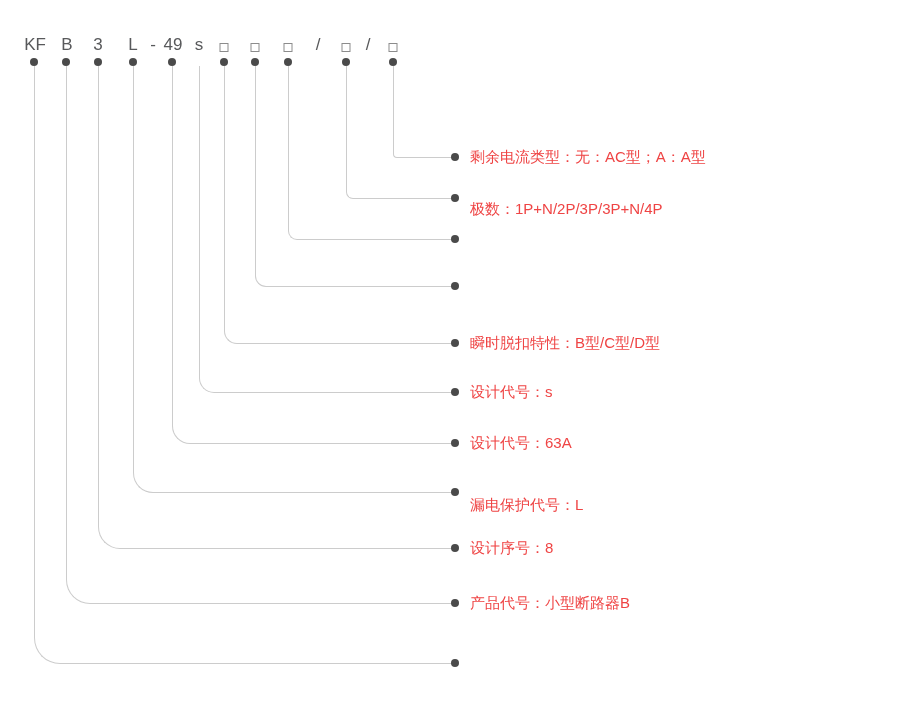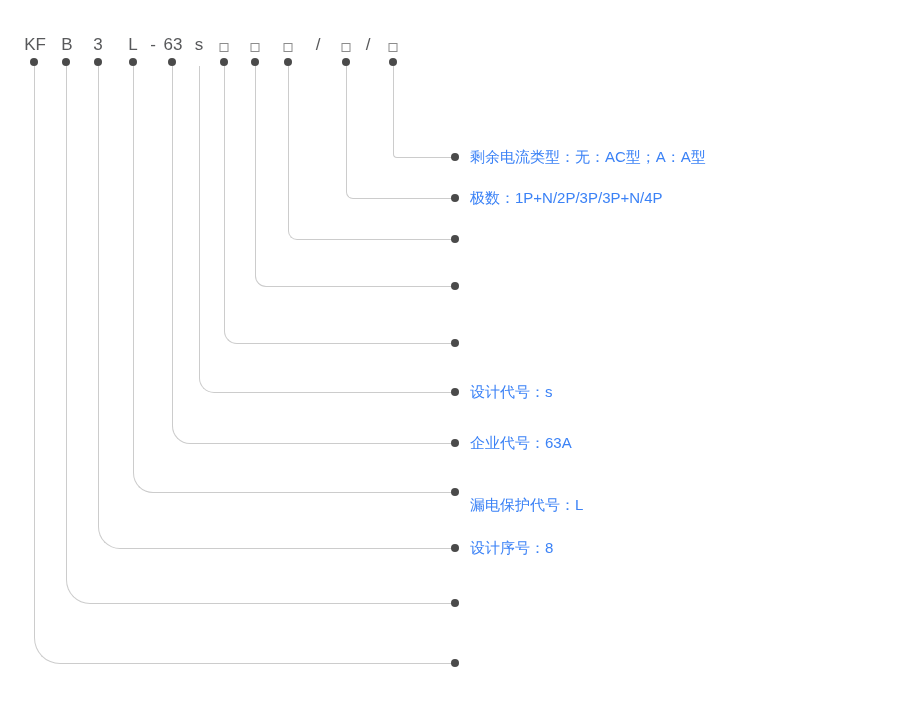--- a/index.html
+++ b/index.html
@@ -21,35 +21,35 @@
   }
   .conn{
     position:absolute;top:66px;
     border-left:1px solid #cccccc;border-bottom:1px solid #cccccc;
   }
   .bullet{
     position:absolute;left:451px;width:8px;height:8px;border-radius:50%;background:#4a4a4a;
   }
   .desc{
     position:absolute;left:470px;font-size:15px;line-height:22px;
-    color:#3b82f6;white-space:nowrap;
+    color:#ef4444;white-space:nowrap;
   }
   .desc .line2{display:inline-block;margin-left:70px;}
 </style>
 </head>
 <body>
 
 <div class="stage">
 
   <span class="sym" style="left:35px">KF</span>
   <span class="sym" style="left:67px">B</span>
   <span class="sym" style="left:98px">3</span>
   <span class="sym" style="left:133px">L</span>
   <span class="sym" style="left:153px">-</span>
-  <span class="sym" style="left:173px">63</span>
+  <span class="sym" style="left:173px">49</span>
   <span class="sym" style="left:199px">s</span>
   <span class="boxsym" style="left:224px"></span>
   <span class="boxsym" style="left:255px"></span>
   <span class="boxsym" style="left:288px"></span>
   <span class="sym" style="left:318px">/</span>
   <span class="boxsym" style="left:346px"></span>
   <span class="sym" style="left:368px">/</span>
   <span class="boxsym" style="left:393px"></span>
 
   <span class="dot" style="left:30px"></span>
@@ -81,20 +81,22 @@
   <span class="bullet" style="top:282px"></span>
   <span class="bullet" style="top:339px"></span>
   <span class="bullet" style="top:388px"></span>
   <span class="bullet" style="top:439px"></span>
   <span class="bullet" style="top:488px"></span>
   <span class="bullet" style="top:544px"></span>
   <span class="bullet" style="top:599px"></span>
   <span class="bullet" style="top:659px"></span>
 
   <div class="desc" style="top:146px">剩余电流类型：无：AC型；A：A型</div>
-  <div class="desc" style="top:187px">极数：1P+N/2P/3P/3P+N/4P</div>
+  <div class="desc" style="top:198px">极数：1P+N/2P/3P/3P+N/4P</div>
   <div class="desc" style="top:275px"><br></div>
+  <div class="desc" style="top:332px">瞬时脱扣特性：B型/C型/D型</div>
   <div class="desc" style="top:381px">设计代号：s</div>
-  <div class="desc" style="top:432px">企业代号：63A</div>
+  <div class="desc" style="top:432px">设计代号：63A</div>
   <div class="desc" style="top:494px">漏电保护代号：L</div>
   <div class="desc" style="top:537px">设计序号：8</div>
+  <div class="desc" style="top:592px">产品代号：小型断路器B</div>
 
 </div>
 
 </body></html>

